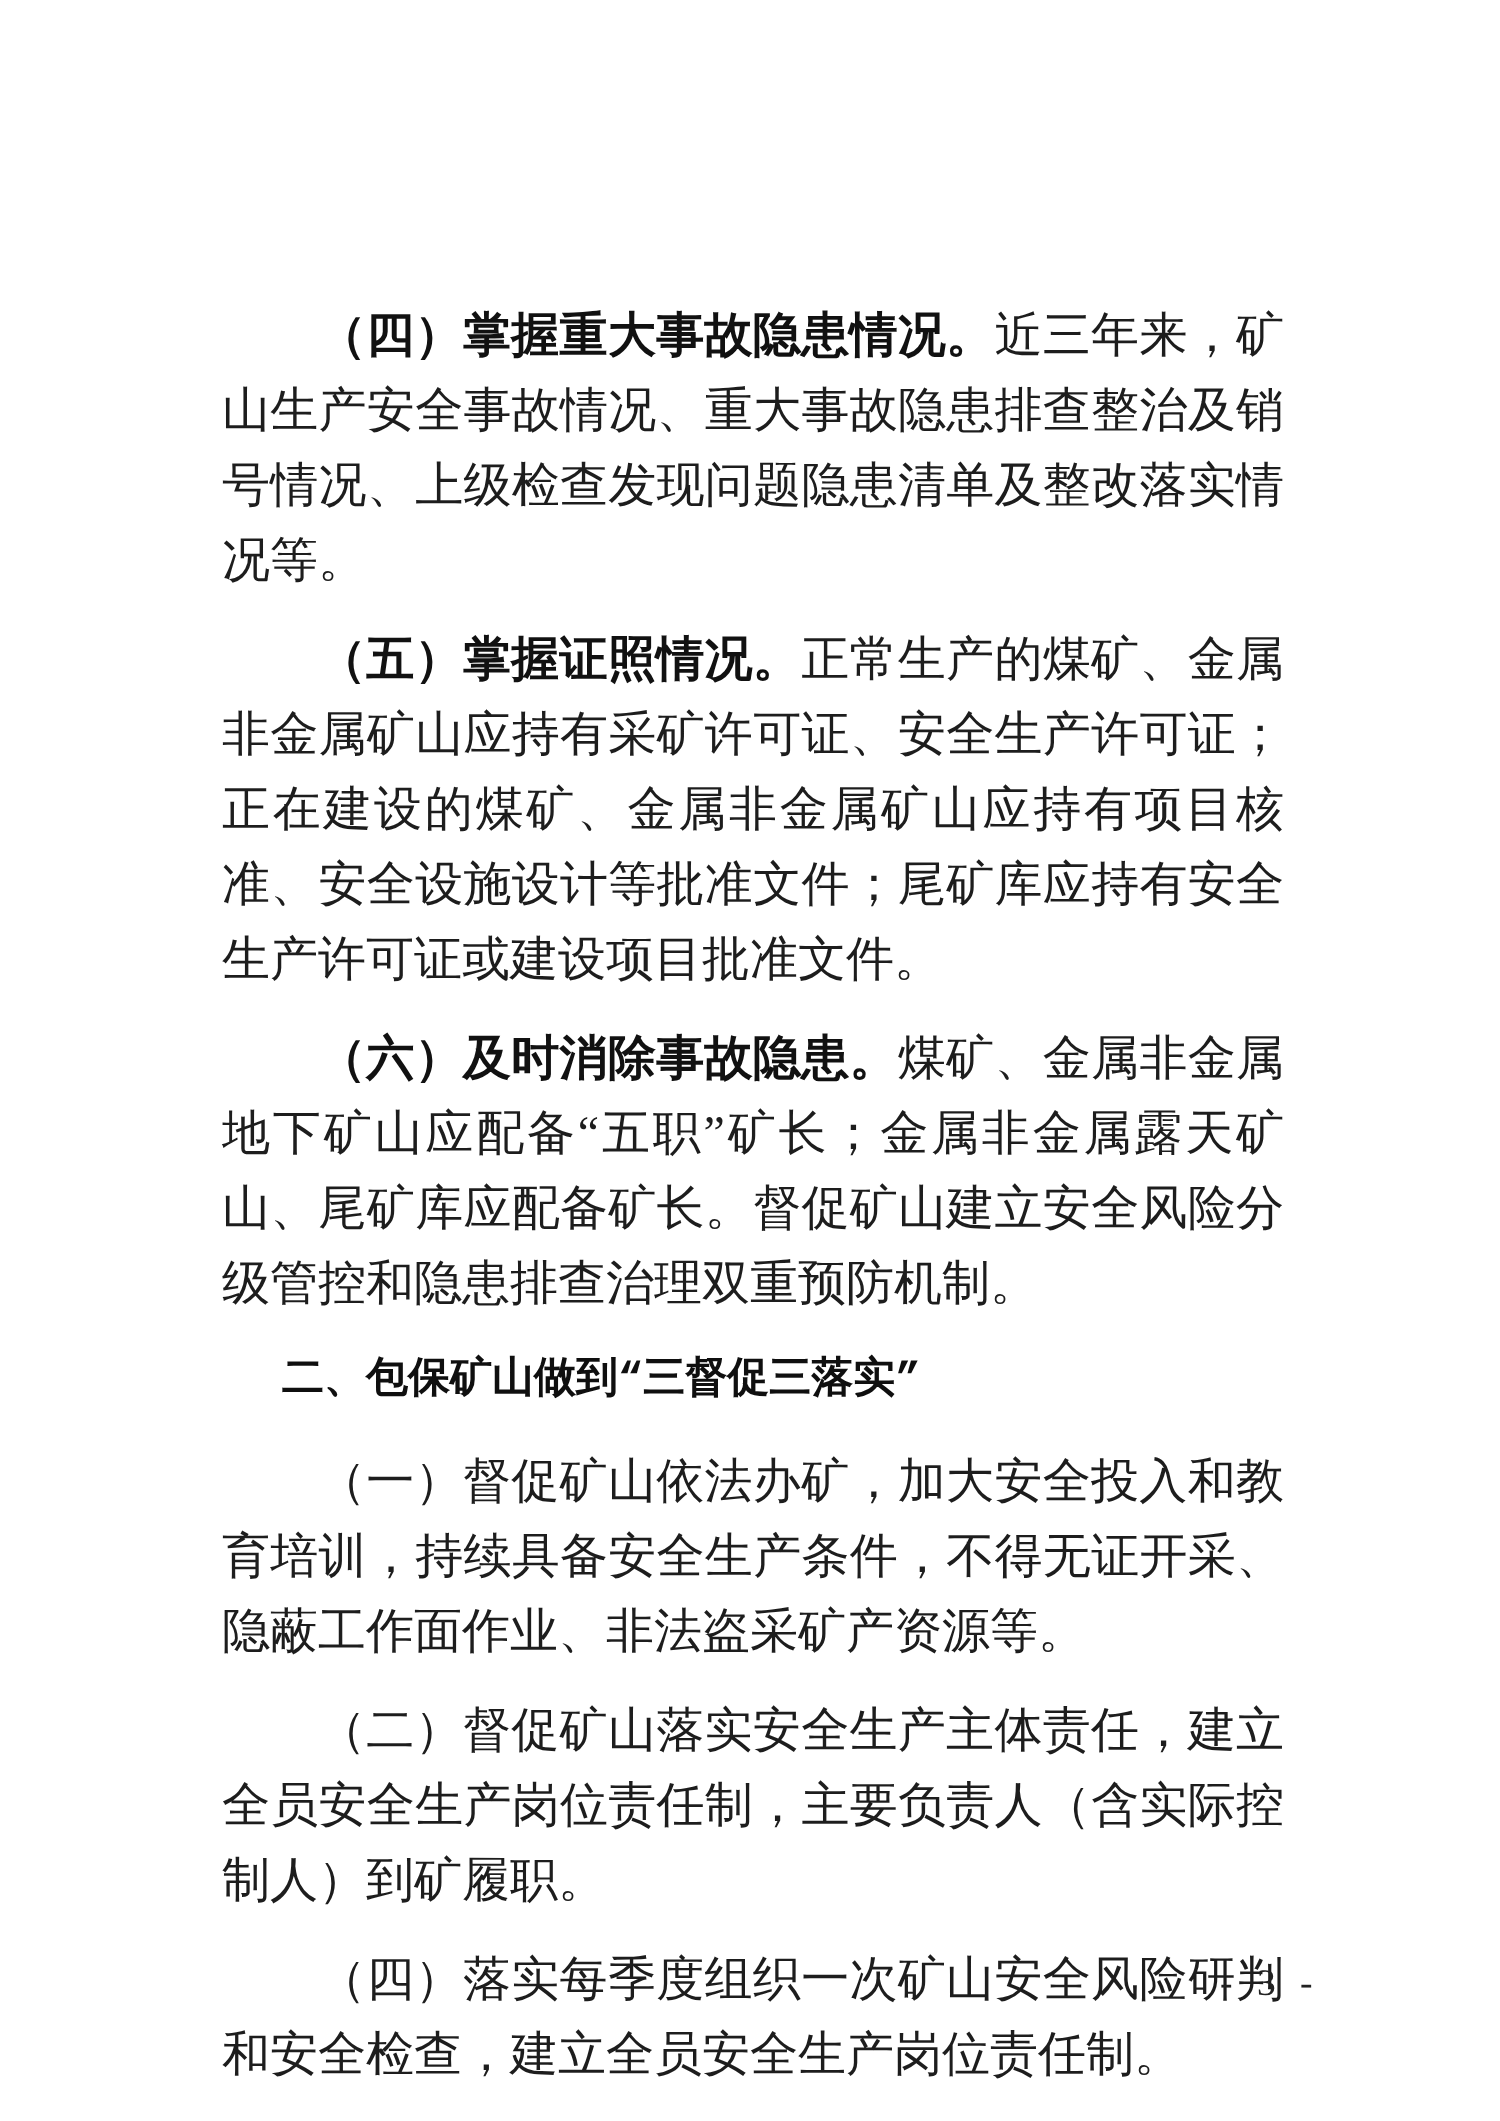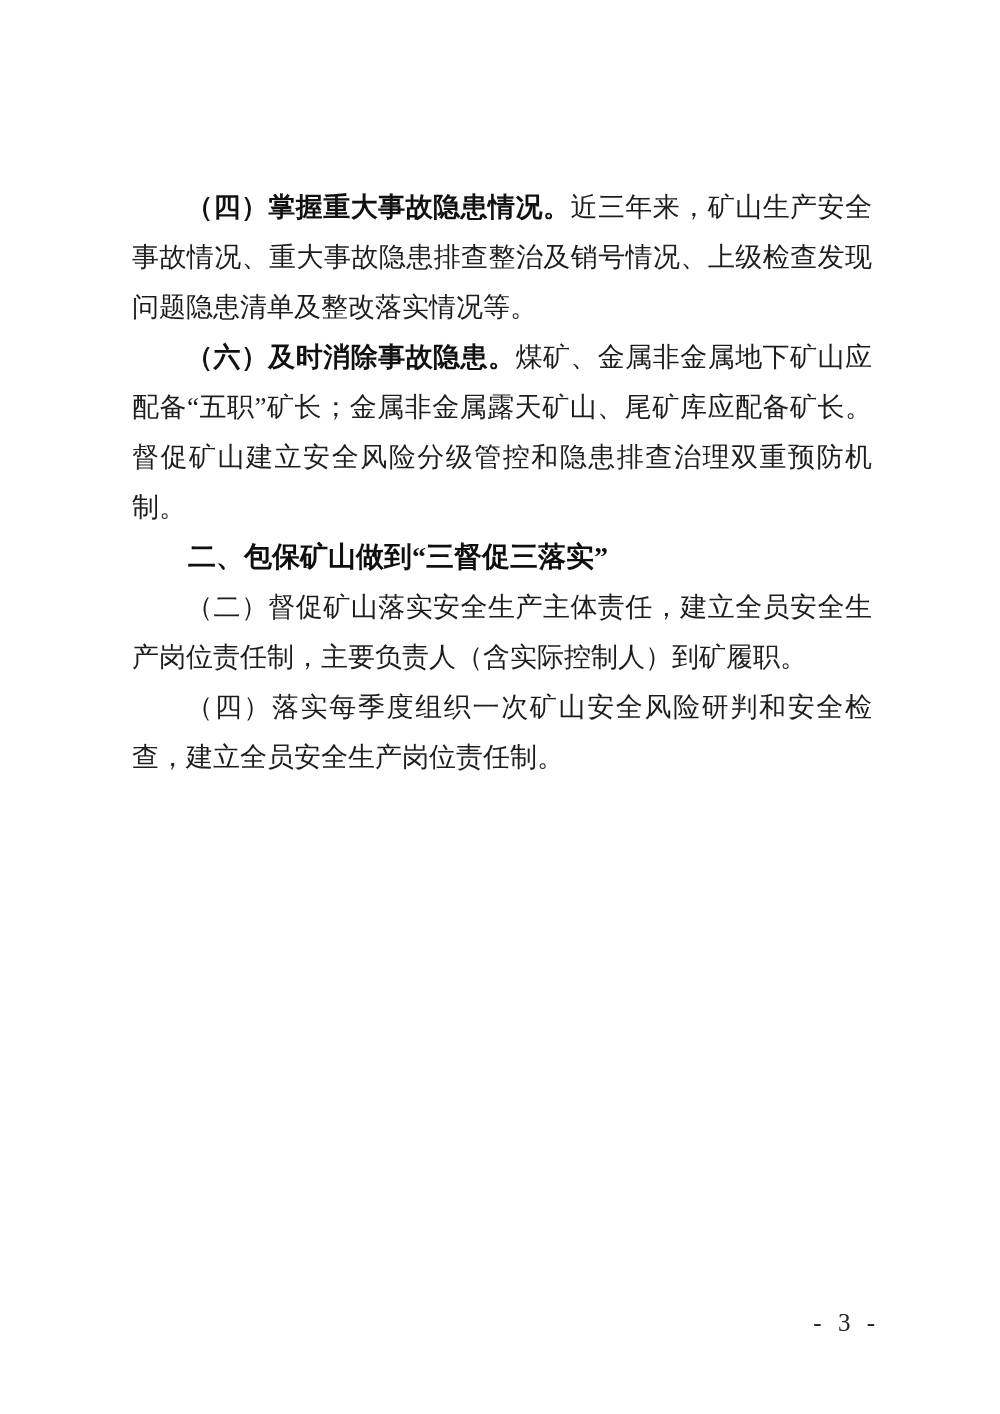--- a/index.html
+++ b/index.html
@@ -13,40 +13,40 @@
     width: 1000px; height: 1414px;
     background: #ffffff;
     overflow: hidden;
   }
   .content {
     position: absolute;
     left: 132px; top: 182px;
     width: 740px;
   }
   .para {
-    margin: 0;
-    font-size: 27px;
+    margin: 16px;
+    font-size: 32px;
     line-height: 50px;
     color: #1d1d1d;
     text-align: justify;
     text-indent: 2em;
     font-family: "Liberation Serif", "DejaVu Serif", serif;
   }
   .para .lead {
     font-weight: 700;
     color: #111111;
   }
   .heading {
     margin: 0;
     font-size: 28px;
     line-height: 50px;
     font-weight: 700;
     color: #0f0f0f;
     text-indent: 2em;
-    font-family: Liberation Serif, serif;
+    font-family: Liberation Mono, monospace;
   }
   .page-number {
     position: absolute;
     top: 1308px;
     right: 120px;
     font-size: 25px;
     line-height: 30px;
     letter-spacing: 5px;
     color: #222222;
     font-family: "Liberation Serif", "DejaVu Serif", serif;
@@ -54,25 +54,27 @@
 </style>
 </head>
 <body>
 
 <div class="page">
 
   <div class="content">
 
     <p class="para"><span class="lead">（四）掌握重大事故隐患情况。</span><span>近三年来，矿山生产安全事故情况、重大事故隐患排查整治及销号情况、上级检查发现问题隐患清单及整改落实情况等。</span></p>
 
+    <p class="para"><span class="lead">（五）掌握证照情况。</span><span>正常生产的煤矿、金属非金属矿山应持有采矿许可证、安全生产许可证；正在建设的煤矿、金属非金属矿山应持有项目核准、安全设施设计等批准文件；尾矿库应持有安全生产许可证或建设项目批准文件。</span></p>
 
     <p class="para"><span class="lead">（六）及时消除事故隐患。</span><span>煤矿、金属非金属地下矿山应配备“五职”矿长；金属非金属露天矿山、尾矿库应配备矿长。督促矿山建立安全风险分级管控和隐患排查治理双重预防机制。</span></p>
 
     <h2 class="heading">二、包保矿山做到“三督促三落实”</h2>
 
+    <p class="para"><span>（一）督促矿山依法办矿，加大安全投入和教育培训，持续具备安全生产条件，不得无证开采、隐蔽工作面作业、非法盗采矿产资源等。</span></p>
 
     <p class="para"><span>（二）督促矿山落实安全生产主体责任，建立全员安全生产岗位责任制，主要负责人（含实际控制人）到矿履职。</span></p>
 
 
     <p class="para"><span>（四）落实每季度组织一次矿山安全风险研判和安全检查，建立全员安全生产岗位责任制。</span></p>
 
   </div>
 
   <div class="page-number">- 3 -</div>
 

